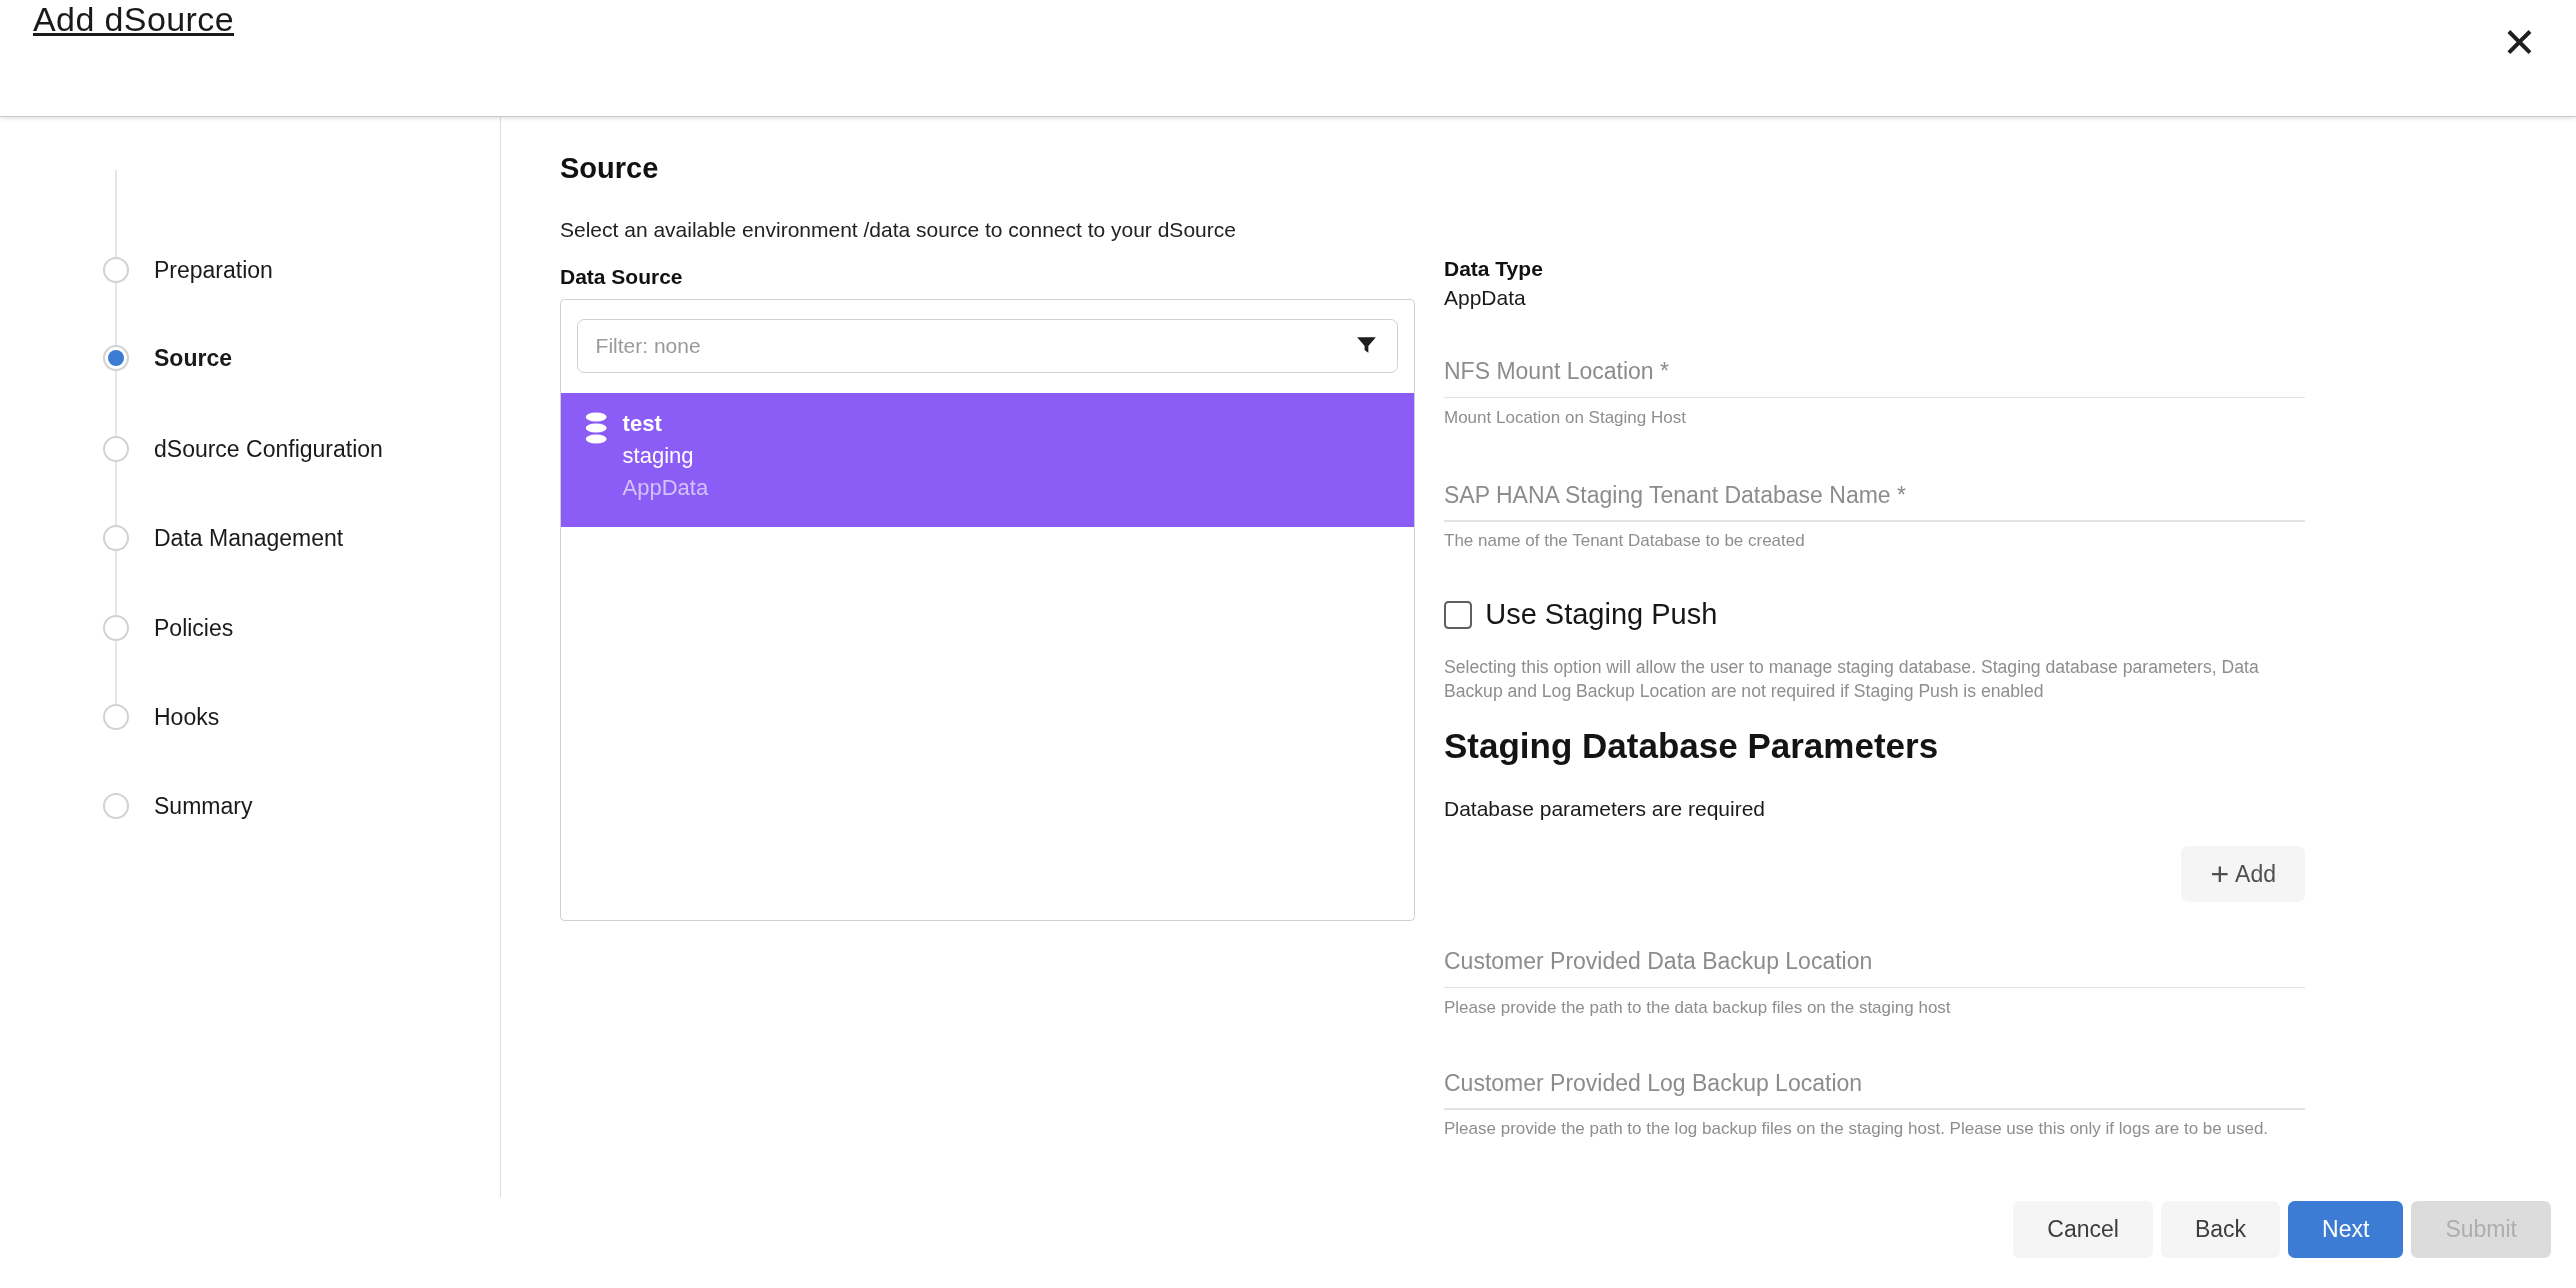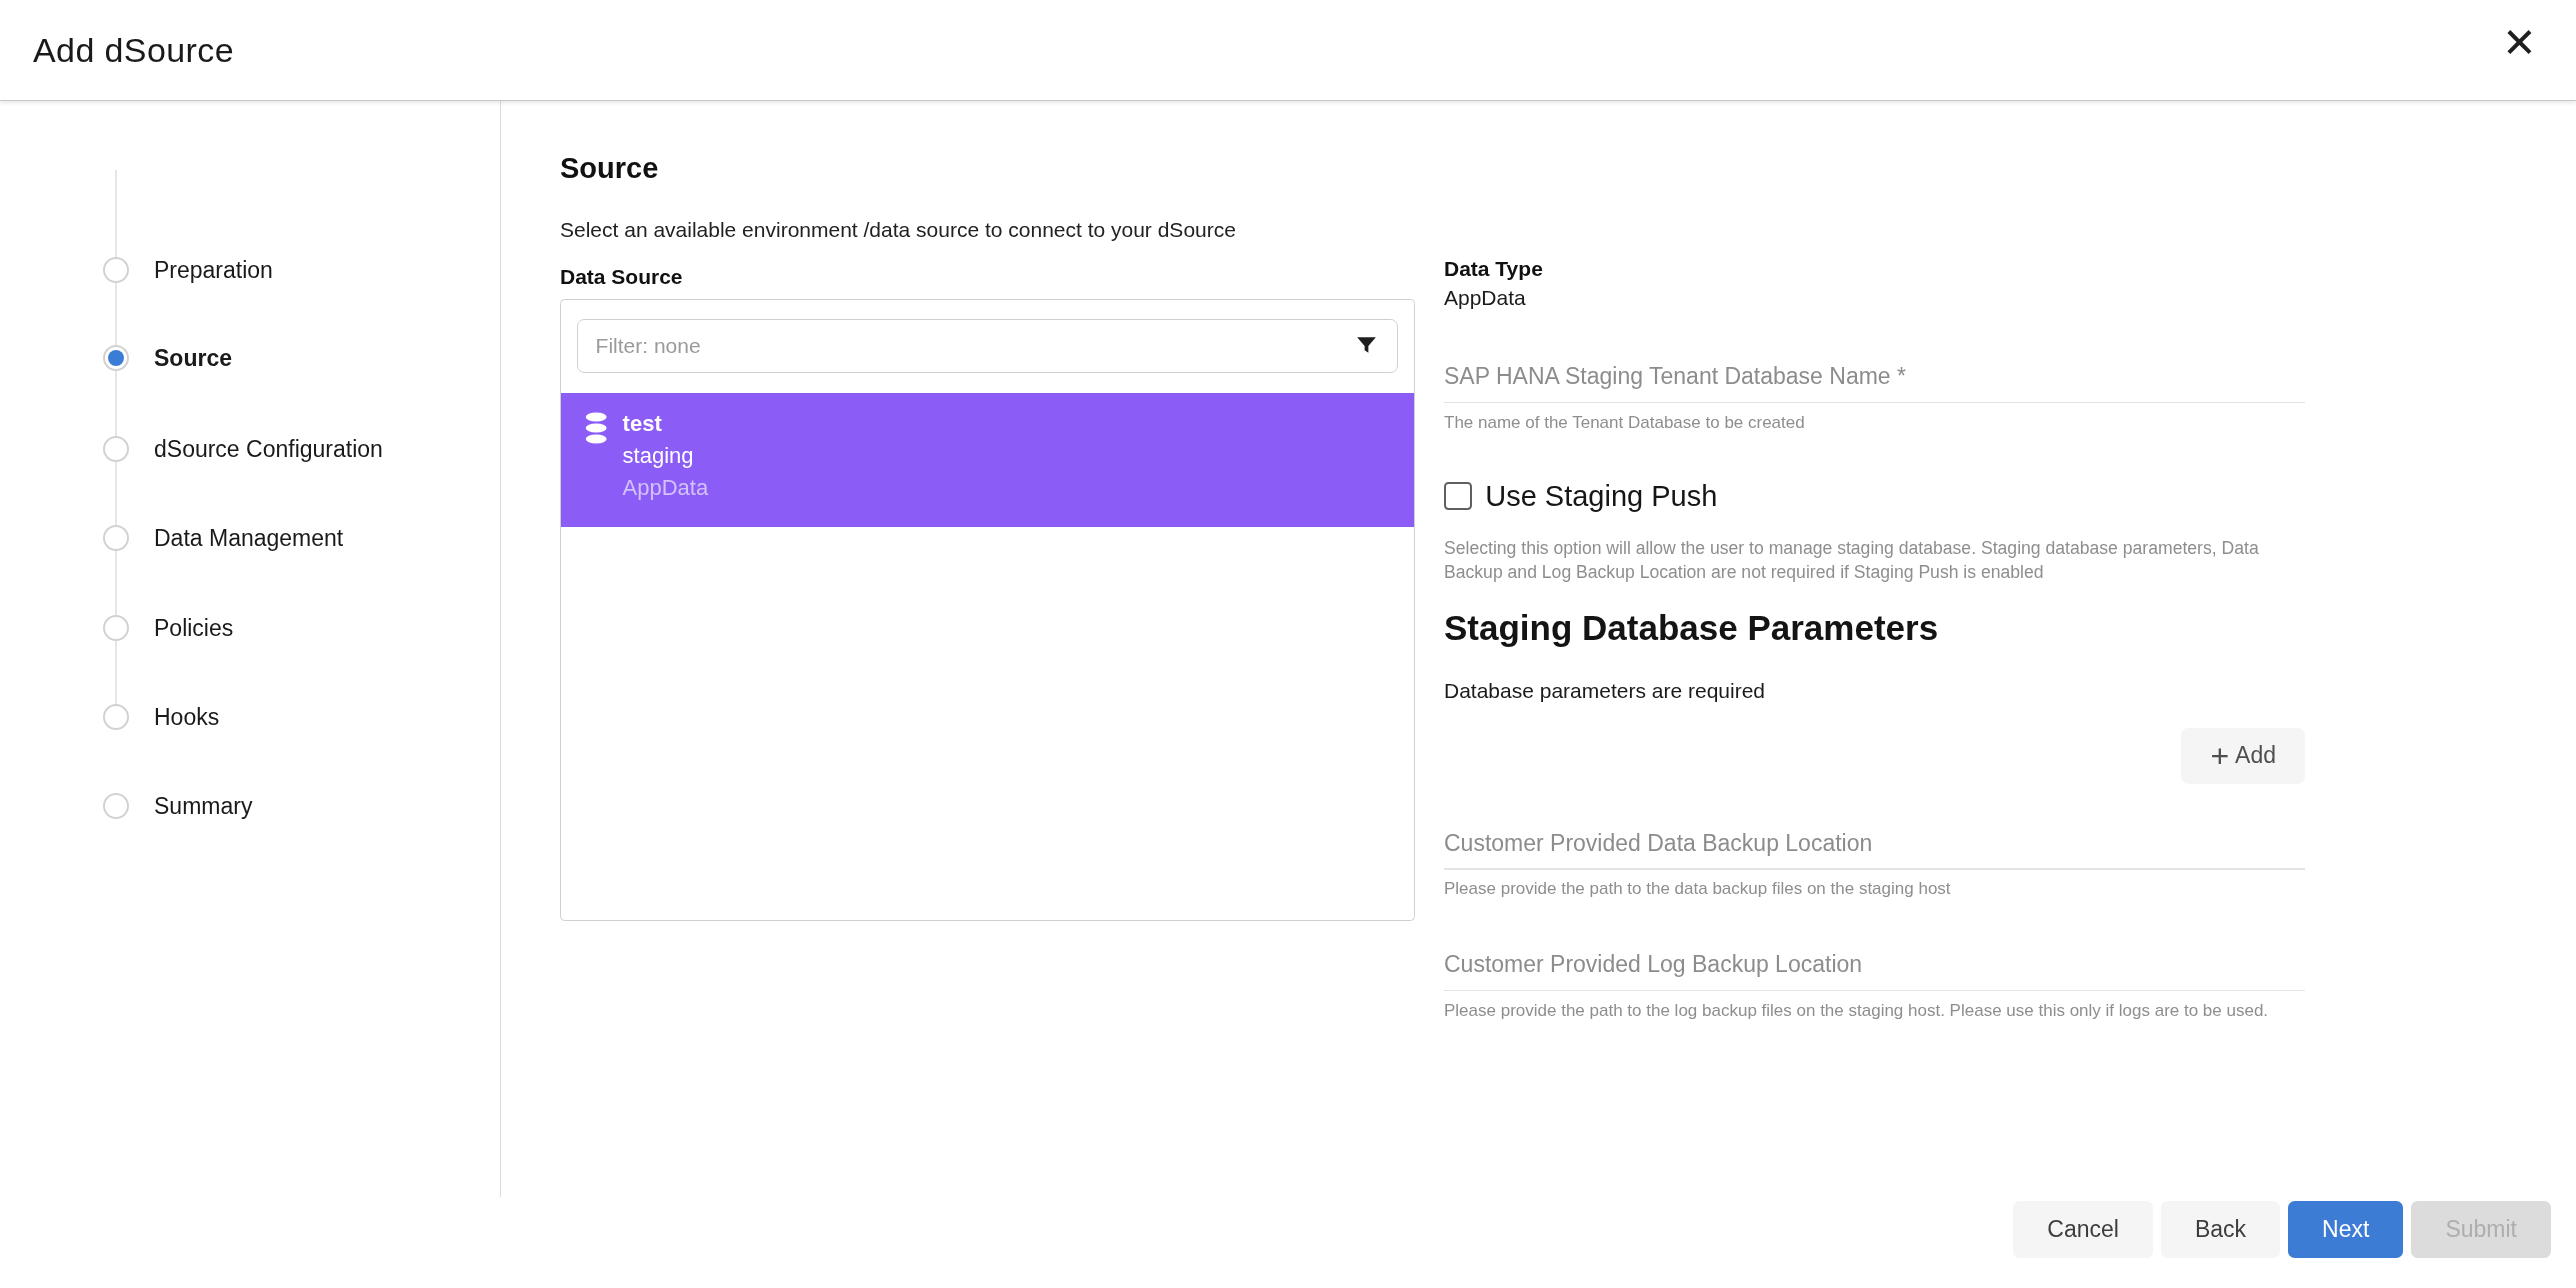--- a/index.html
+++ b/index.html
@@ -7,26 +7,27 @@
     width: 2576px; height: 1289px;
     background: #ffffff;
     font-family: "Liberation Sans", sans-serif;
     color: #1b1b1b;
     overflow: hidden;
     position: relative;
   }
 
   
   .header {
-    position: absolute; top: 0; left: 0; width: 2576px; height: 101px;
+    position: absolute; top: 0; left: 0; width: 2576px; height: 117px;
     background: #fff;
     border-bottom: 1.5px solid #c9c9c9;
     box-shadow: 0 2.2px 4.4px rgba(0,0,0,0.10);
-    display: flex; align-items: center;
+    display: flex; 
     z-index: 5;
+    text-decoration: underline;
   }
   .header-title {
     font-size: 34px; font-weight: 500; color: #1a1a1a;
     padding-left: 33px; letter-spacing: 0.4px;
   }
   .close-btn {
     position: absolute; right: 23.5px; top: 10.3px;
     width: 66px; height: 66px;
     display: flex; align-items: center; justify-content: center;
     font-size: 41px; font-weight: 300; color: #1f1f1f;
@@ -223,20 +224,25 @@
         <span class="row-type">AppData</span>
       </span>
     </div>
   </div>
 </div>
 
 <div class="right-col">
   <div class="dt-label">Data Type</div>
   <div class="dt-value">AppData</div>
 
+  <div class="field f-nfs">
+    <div class="field-placeholder">NFS Mount Location *</div>
+    <div class="field-underline"></div>
+    <div class="field-helper">Mount Location on Staging Host</div>
+  </div>
 
   <div class="field f-sap">
     <div class="field-placeholder">SAP HANA Staging Tenant Database Name *</div>
     <div class="field-underline"></div>
     <div class="field-helper">The name of the Tenant Database to be created</div>
   </div>
 
   <div class="cb-row">
     <div class="checkbox"></div>
     <div class="cb-label">Use Staging Push</div>

